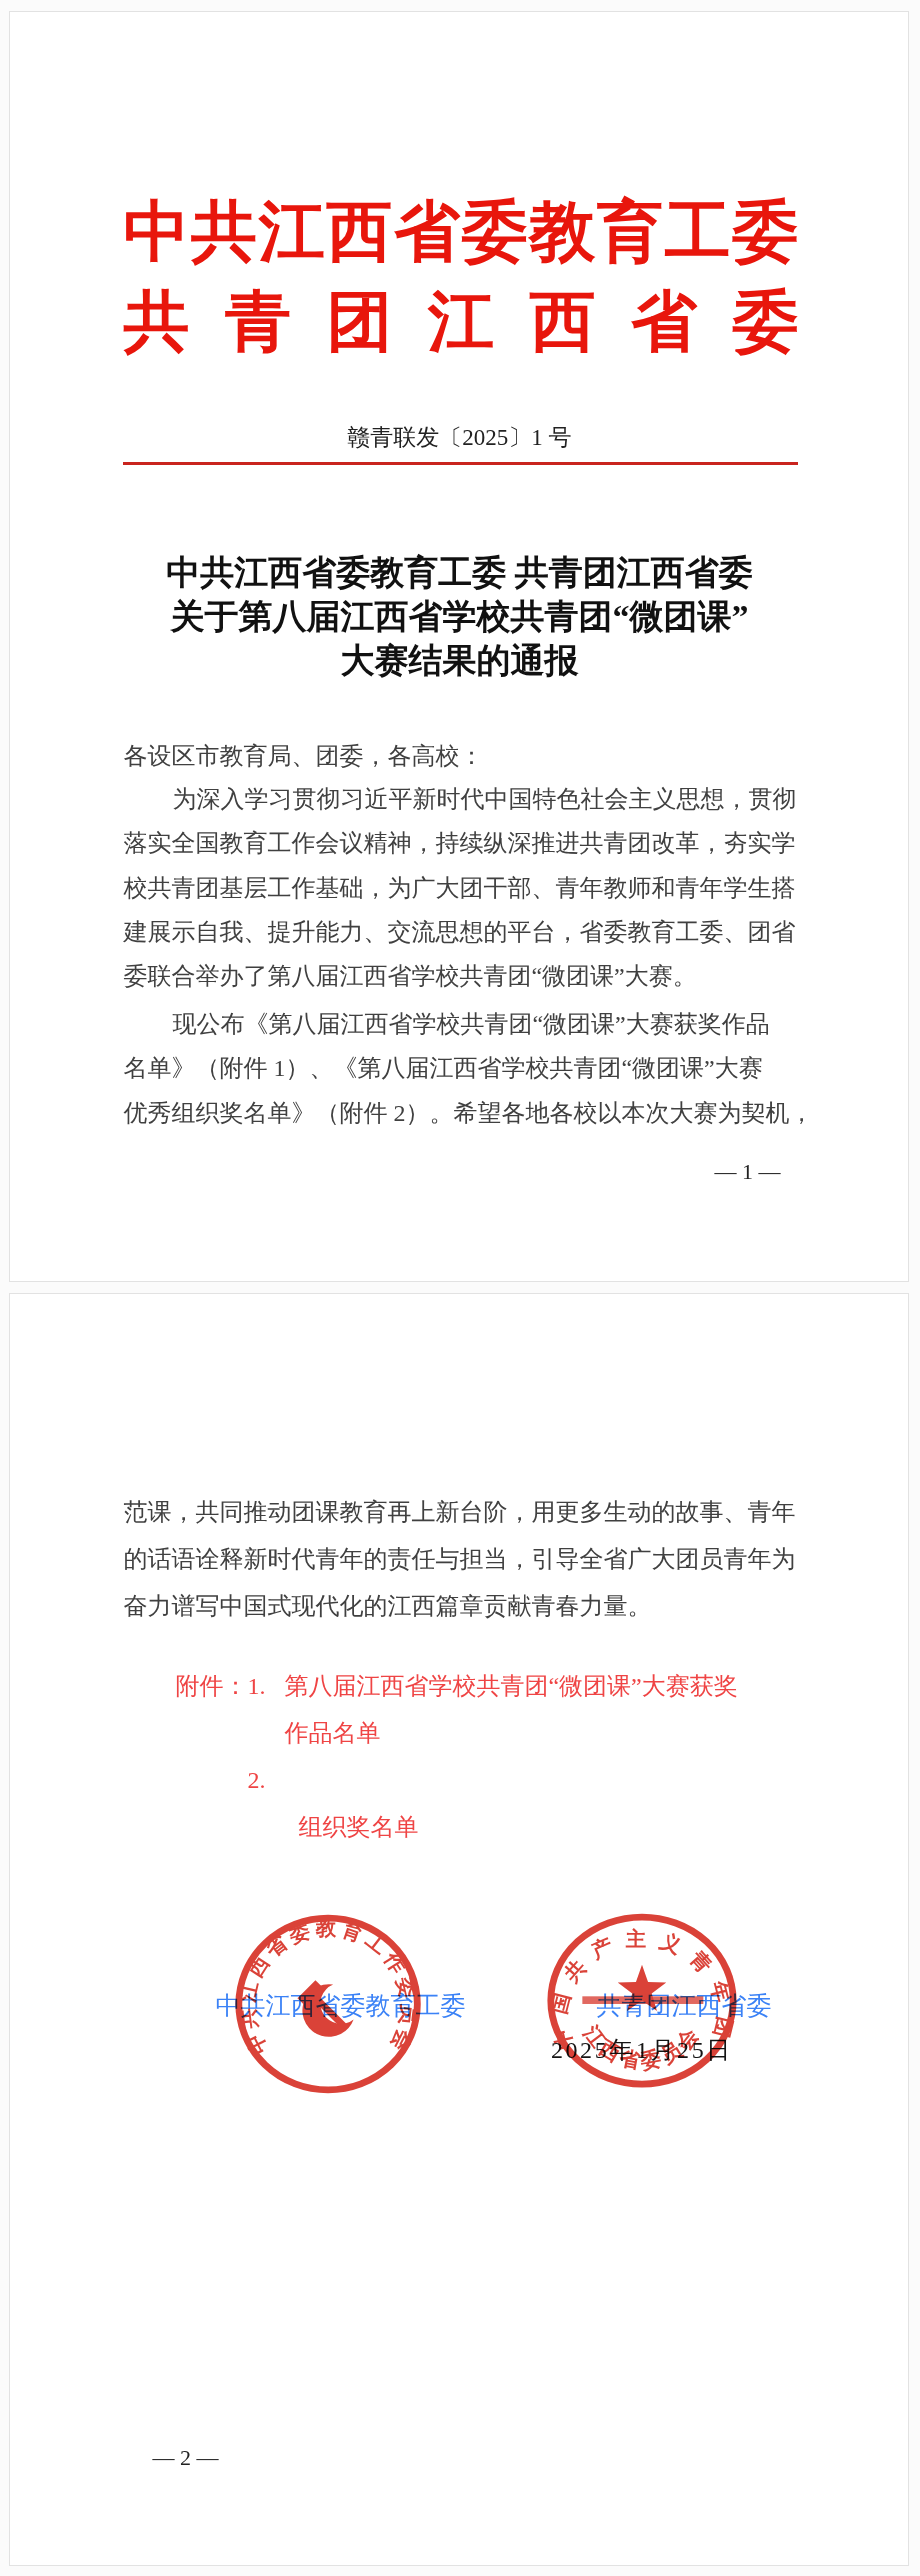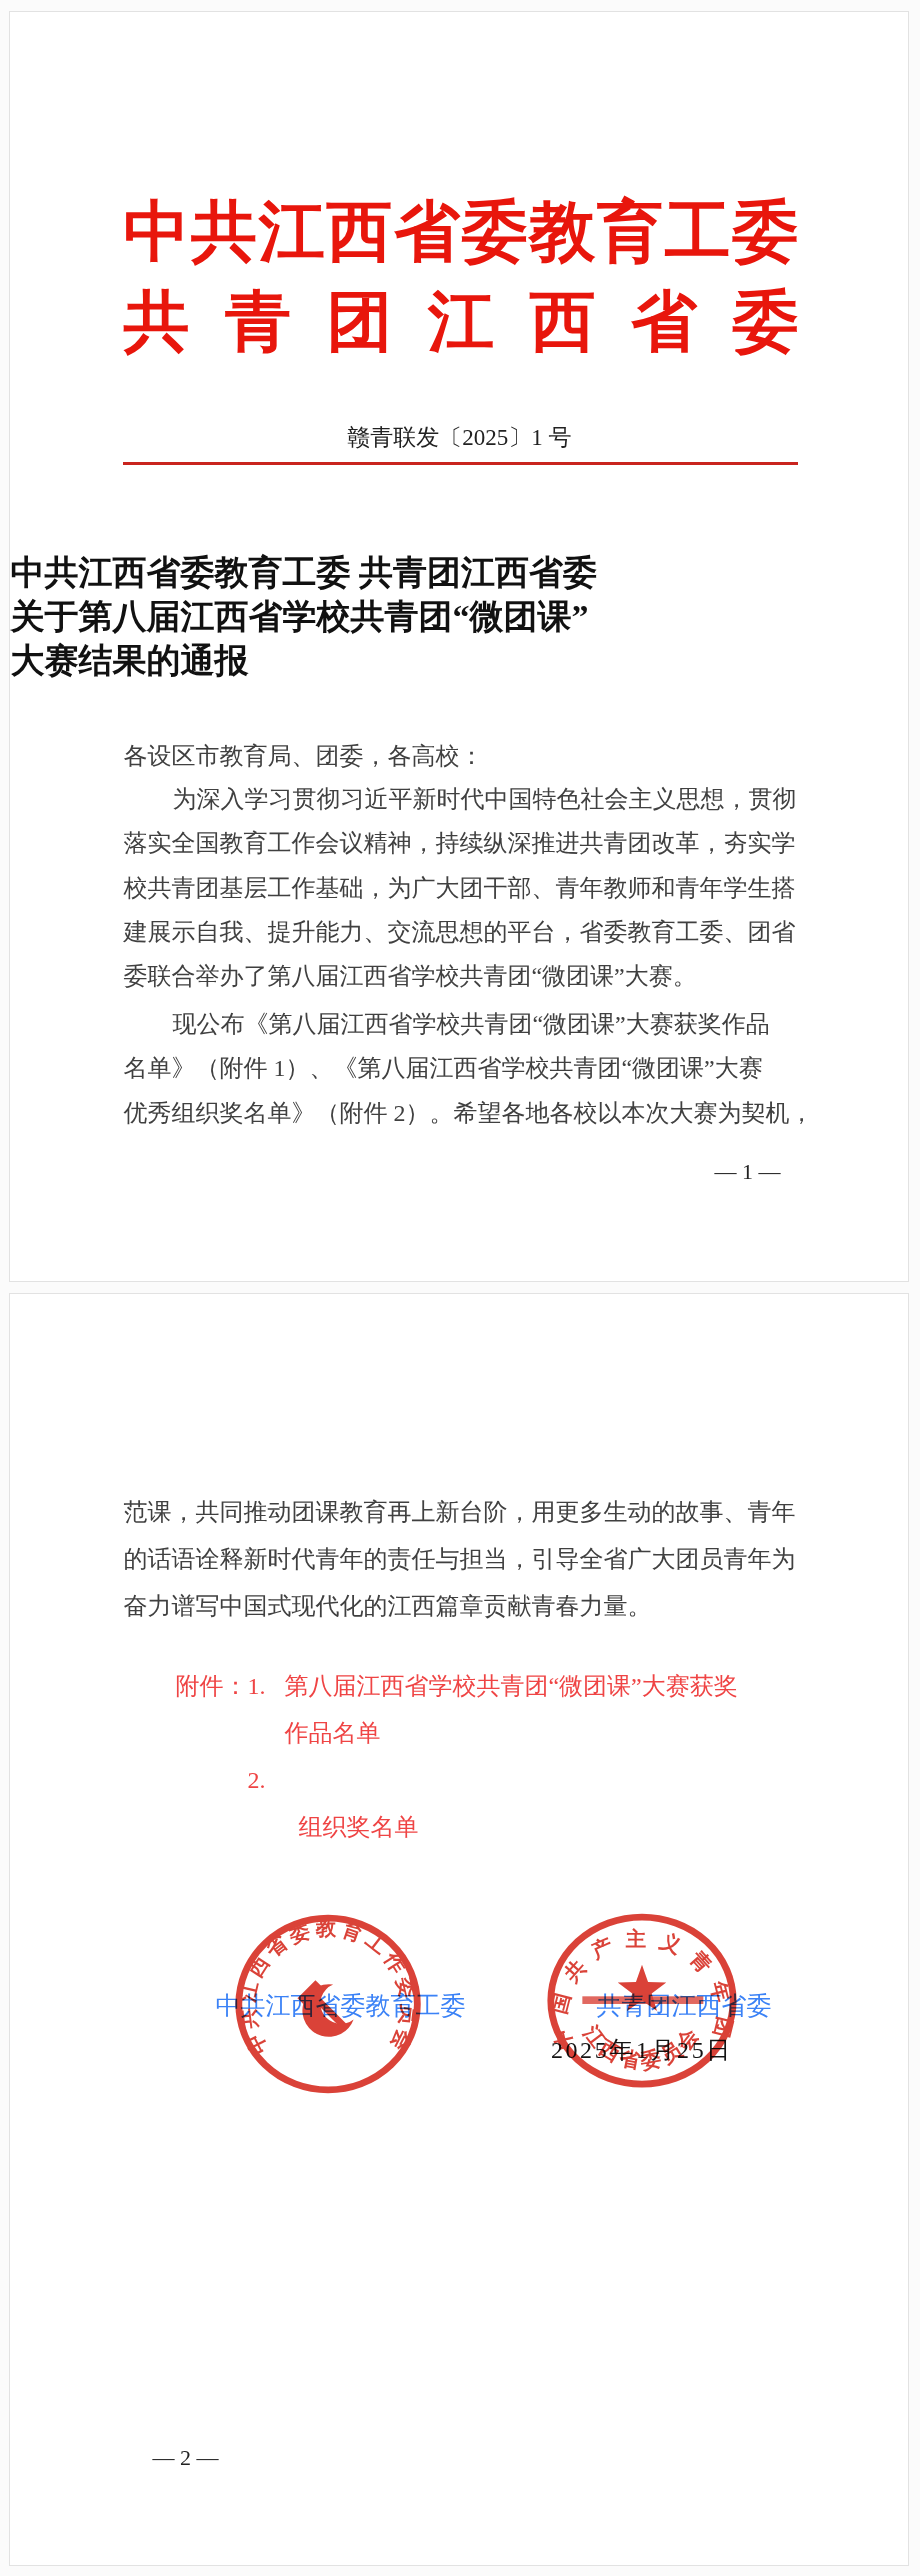--- a/index.html
+++ b/index.html
@@ -23,21 +23,21 @@
     font-size:66px;font-weight:900;line-height:72px;
     color:#e8160c;white-space:nowrap;
   }
   .doc-number{
     left:0;width:100%;text-align:center;
     font-size:23px;line-height:29px;color:#222;
   }
   .red-rule{left:113px;width:675px;height:3.4px;background:#c9241e;}
   
   .doc-title{
-    left:0;width:100%;
+    left:0;width:100%;text-align:center;
     font-size:34px;font-weight:700;line-height:44px;color:#111;
   }
   
   .bodyline{
     left:113px;width:682px;font-size:24px;line-height:26.4px;
     white-space:nowrap;color:#404040;
   }
   .indent{text-indent:49px;}
   .pagenum{font-size:22px;line-height:25.6px;color:#222;white-space:nowrap;}
   

